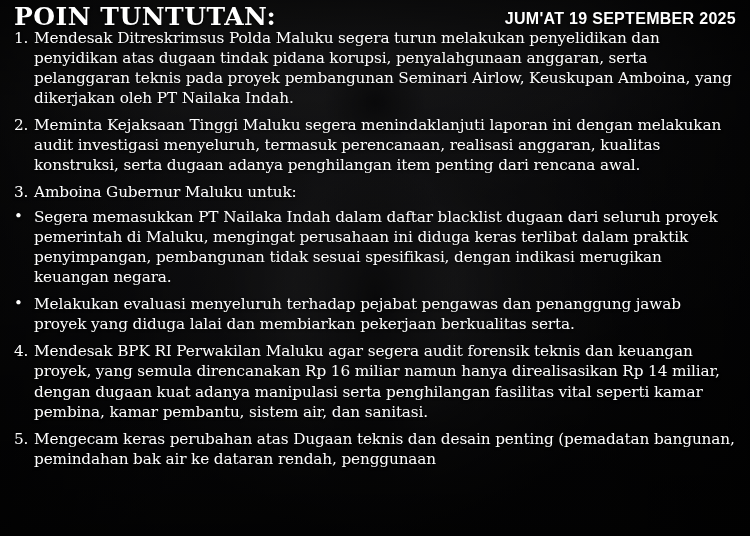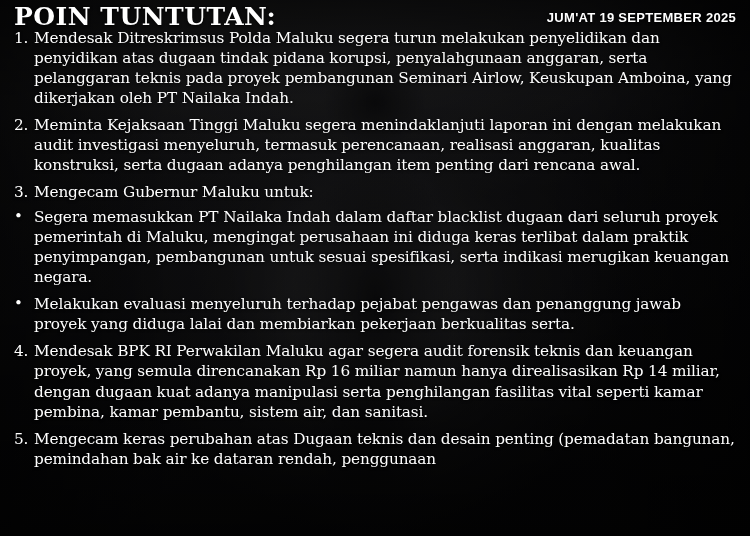--- a/index.html
+++ b/index.html
@@ -68,21 +68,21 @@
     font-size: 25px;
     letter-spacing: 0.5px;
     color: #ffffff;
     line-height: 1;
     margin-top: -4px;
     text-shadow: 0 1px 3px rgba(0,0,0,0.9);
   }
   #date-label {
     font-family: "Liberation Sans", sans-serif;
     font-weight: bold;
-    font-size: 13px;
+    font-size: 16px;
     letter-spacing: 0.3px;
     color: #ffffff;
     margin-top: 2px;
     text-shadow: 0 1px 3px rgba(0,0,0,0.9);
   }
 
   #points {
     margin-top: 6px;
     font-family: "DejaVu Serif", serif;
   }
@@ -135,26 +135,26 @@
       <span class="body">Mendesak Ditreskrimsus Polda Maluku segera turun melakukan penyelidikan dan penyidikan atas dugaan tindak pidana korupsi, penyalahgunaan anggaran, serta pelanggaran teknis pada proyek pembangunan Seminari Airlow, Keuskupan Amboina, yang dikerjakan oleh PT Nailaka Indah.</span>
     </div>
 
     <div class="point">
       <span class="marker">2.</span>
       <span class="body">Meminta Kejaksaan Tinggi Maluku segera menindaklanjuti laporan ini dengan melakukan audit investigasi menyeluruh, termasuk perencanaan, realisasi anggaran, kualitas konstruksi, serta dugaan adanya penghilangan item penting dari rencana awal.</span>
     </div>
 
     <div class="point tight">
       <span class="marker">3.</span>
-      <span class="body">Mengecam Gubernur Maluku untuk:</span>
+      <span class="body">Amboina Gubernur Maluku untuk:</span>
     </div>
 
     <div class="point bullet indent">
       <span class="marker">•</span>
-      <span class="body">Segera memasukkan PT Nailaka Indah dalam daftar blacklist dugaan dari seluruh proyek pemerintah di Maluku, mengingat perusahaan ini diduga keras terlibat dalam praktik penyimpangan, pembangunan untuk sesuai spesifikasi, serta indikasi merugikan keuangan negara.</span>
+      <span class="body">Segera memasukkan PT Nailaka Indah dalam daftar blacklist dugaan dari seluruh proyek pemerintah di Maluku, mengingat perusahaan ini diduga keras terlibat dalam praktik penyimpangan, pembangunan tidak sesuai spesifikasi, dengan indikasi merugikan keuangan negara.</span>
     </div>
 
     <div class="point bullet indent">
       <span class="marker">•</span>
       <span class="body">Melakukan evaluasi menyeluruh terhadap pejabat pengawas dan penanggung jawab proyek yang diduga lalai dan membiarkan pekerjaan berkualitas serta.</span>
     </div>
 
     <div class="point">
       <span class="marker">4.</span>
       <span class="body">Mendesak BPK RI Perwakilan Maluku agar segera audit forensik teknis dan keuangan proyek, yang semula direncanakan Rp 16 miliar namun hanya direalisasikan Rp 14 miliar, dengan dugaan kuat adanya manipulasi serta penghilangan fasilitas vital seperti kamar pembina, kamar pembantu, sistem air, dan sanitasi.</span>

